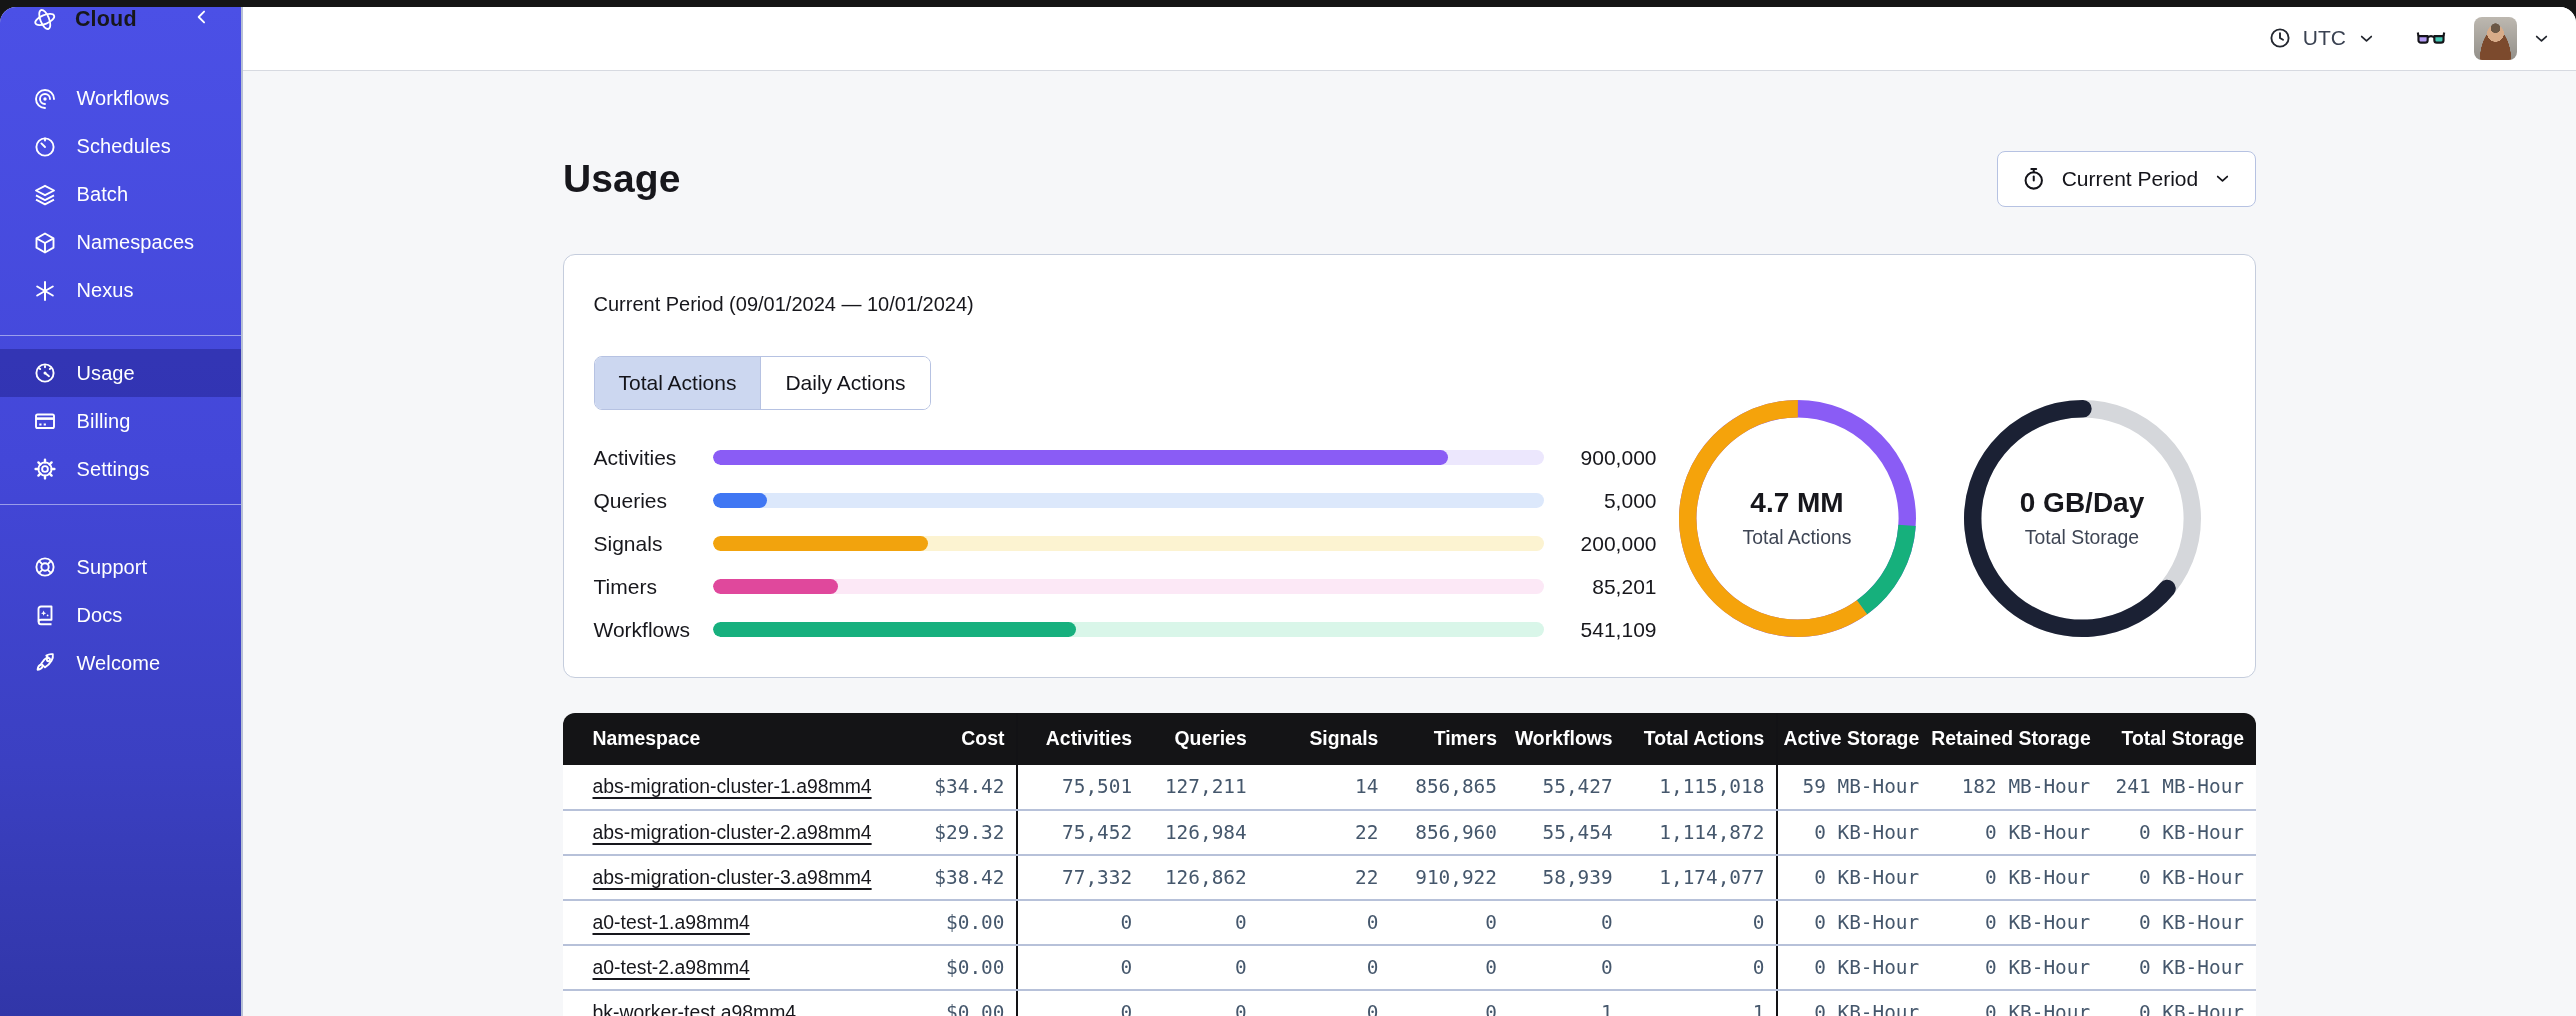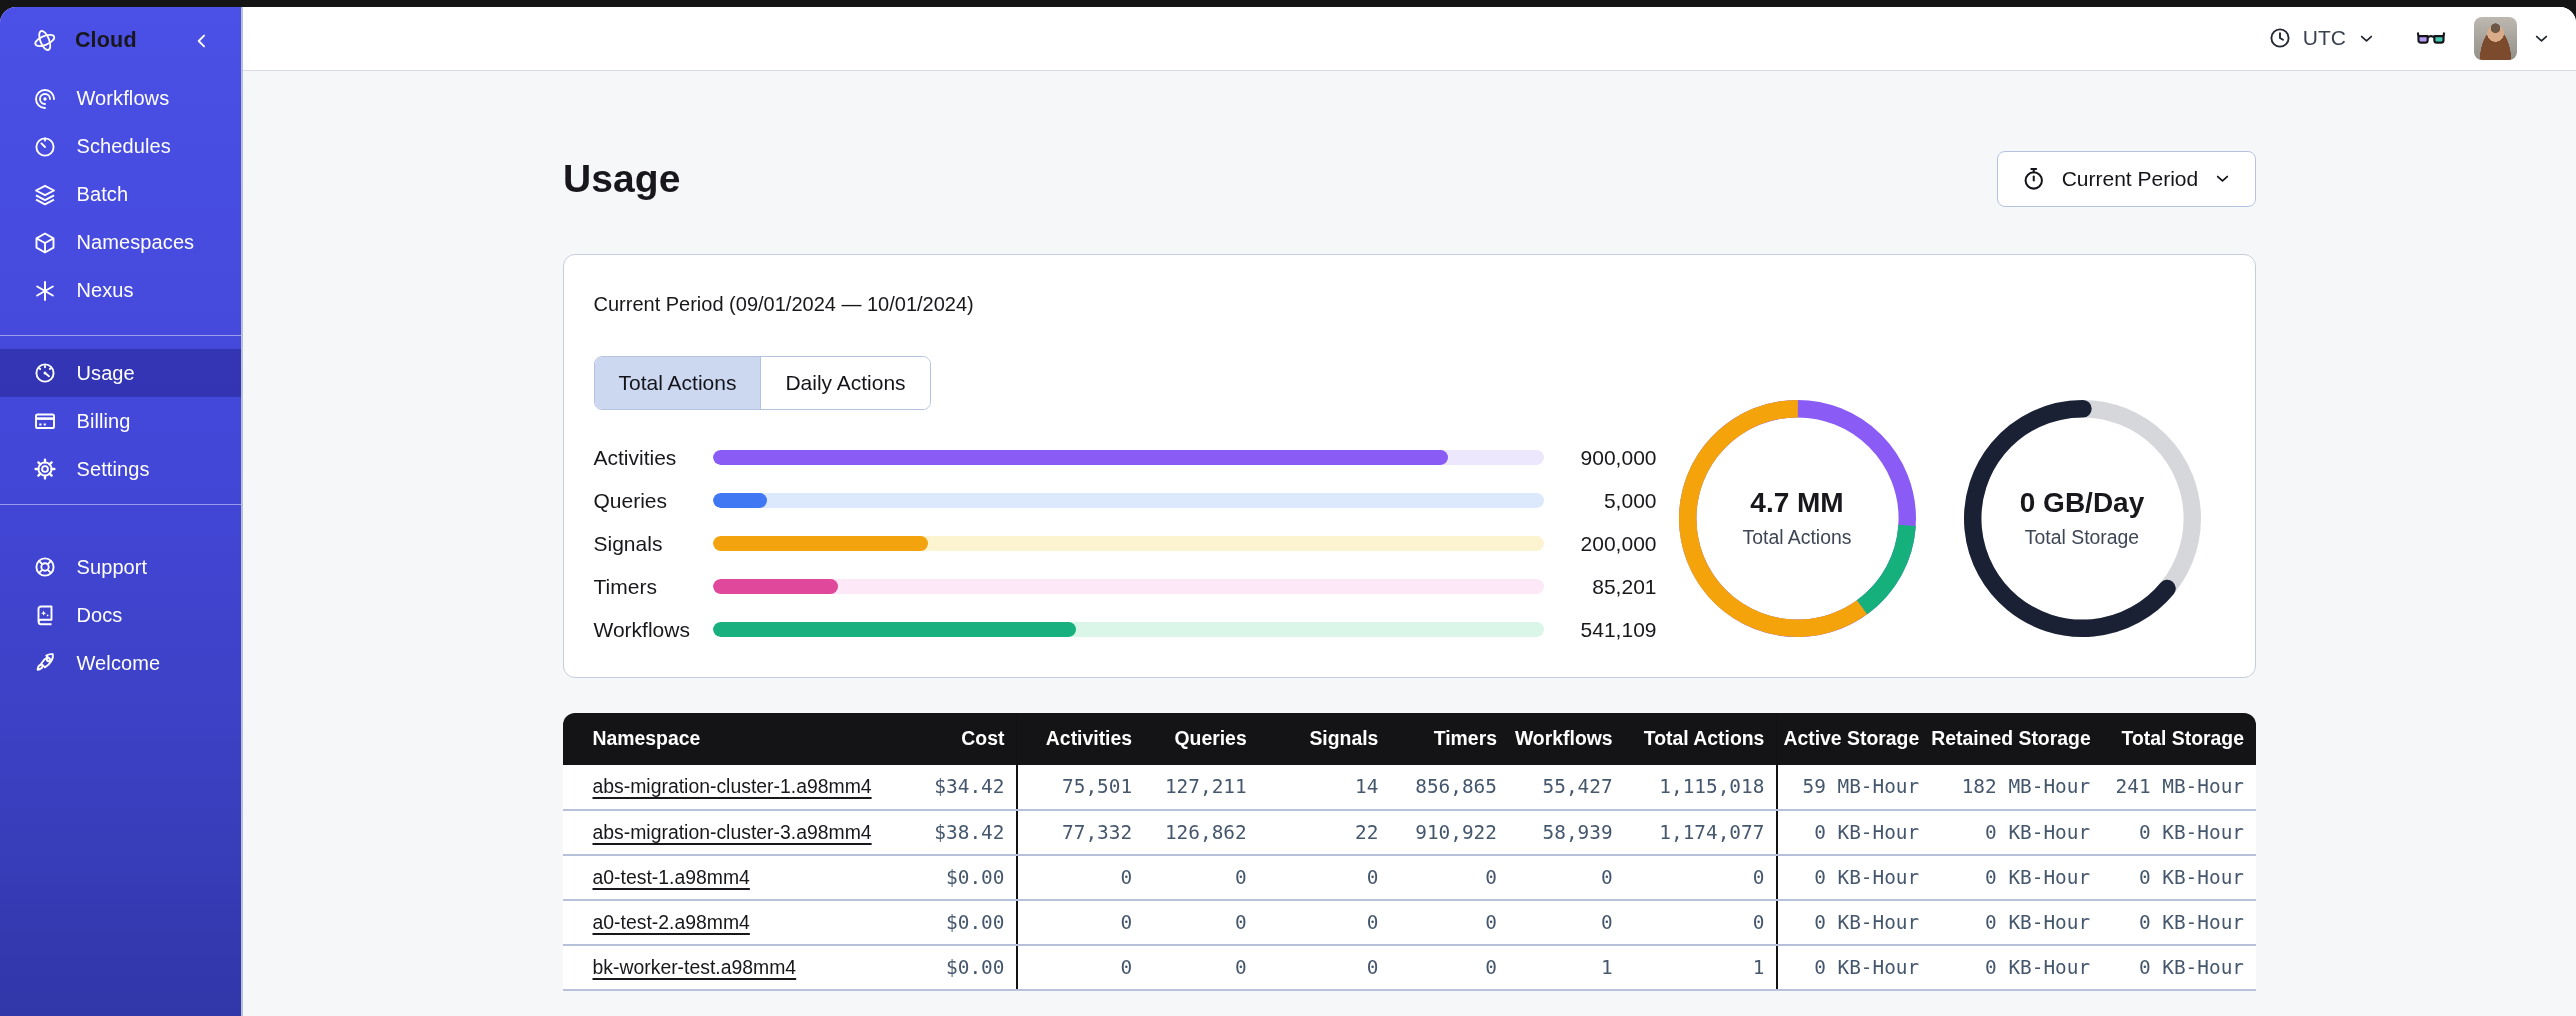--- a/index.html
+++ b/index.html
@@ -5,21 +5,21 @@
   * { margin:0; padding:0; box-sizing:border-box; }
   html,body { width:2576px; height:1016px; overflow:hidden; background:#151515;
               font-family:"Liberation Sans", sans-serif; }
   .app { position:absolute; top:6.7px; left:0; right:0; bottom:0;
          border-radius:16px 16px 0 0; overflow:hidden; display:flex; background:#f6f7f9; }
 
   
   .sidebar { width:243px; flex:0 0 243px; color:#fff;
              background:linear-gradient(180deg,#4b50e6 0%,#4347d8 45%,#3b40c2 75%,#3136a8 100%);
              border-right:2.7px solid #b7c0d6; display:flex; flex-direction:column; }
-  .brand { height:68px; display:flex; align-items:center; padding:0 29.5px 0 32px; gap:17.4px; }
+  .brand { height:68px; display:flex; padding:0 29.5px 0 32px; gap:17.4px; }
   .brand .blabel { font-size:21.5px; font-weight:600; letter-spacing:0.2px; flex:1; }
   .snav { height:48px; display:flex; align-items:center; padding:0 20px 0 32px; gap:19px;
           cursor:pointer; }
   .snav.selected { background:rgba(10,8,90,0.30); }
   .slabel { font-size:20px; font-weight:500; letter-spacing:0.1px; }
   .sicon { width:25.5px; height:25.5px; display:flex; align-items:center; justify-content:center; }
   .sicon svg, .brand svg { display:block; }
   .sdivider { height:1.3px; background:rgba(225,230,250,0.55); }
   .dv1 { margin-top:20px; }
   .g2 { margin-top:13.4px; }
@@ -389,20 +389,33 @@
                 <td>127,211</td>
                 <td>14</td>
                 <td>856,865</td>
                 <td>55,427</td>
                 <td>1,115,018</td>
                 <td class="div-l">59 MB-Hour</td>
                 <td>182 MB-Hour</td>
                 <td>241 MB-Hour</td>
               </tr>
               <tr>
+                <td class="ns"><a href="#">abs-migration-cluster-2.a98mm4</a></td>
+                <td>$29.32</td>
+                <td class="div-l">75,452</td>
+                <td>126,984</td>
+                <td>22</td>
+                <td>856,960</td>
+                <td>55,454</td>
+                <td>1,114,872</td>
+                <td class="div-l">0 KB-Hour</td>
+                <td>0 KB-Hour</td>
+                <td>0 KB-Hour</td>
+              </tr>
+              <tr>
                 <td class="ns"><a href="#">abs-migration-cluster-3.a98mm4</a></td>
                 <td>$38.42</td>
                 <td class="div-l">77,332</td>
                 <td>126,862</td>
                 <td>22</td>
                 <td>910,922</td>
                 <td>58,939</td>
                 <td>1,174,077</td>
                 <td class="div-l">0 KB-Hour</td>
                 <td>0 KB-Hour</td>

